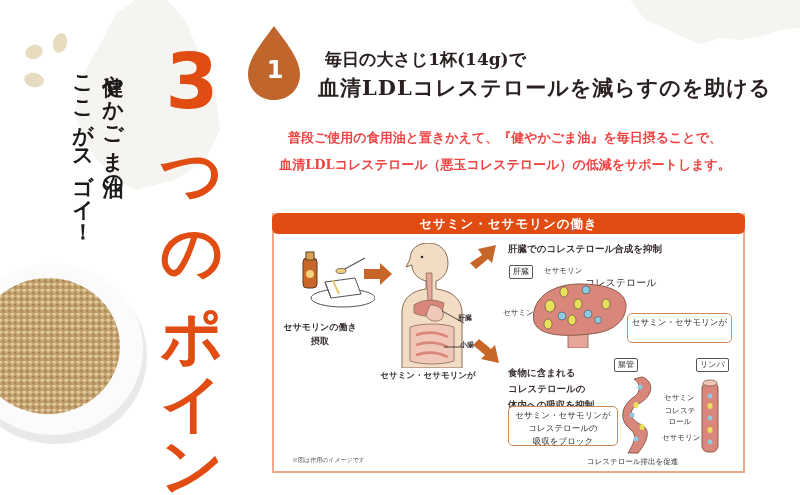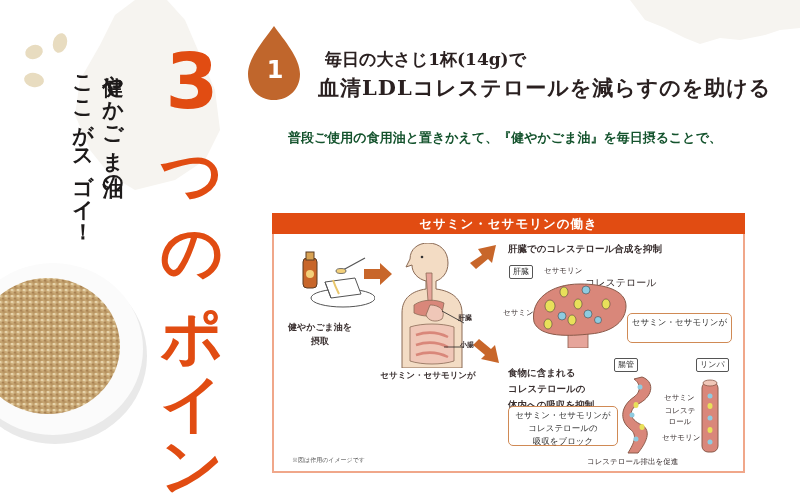--- a/index.html
+++ b/index.html
@@ -32,32 +32,32 @@
   }
   .headline {
     position: absolute; left: 318px; top: 47px;
     font-family: "DejaVu Serif", serif; font-weight: bold; color: #2a2020;
   }
   .headline .l1 { display: block; font-size: 17px; line-height: 24px; margin-left: 7px; }
   .headline .l2 { display: block; font-size: 21px; line-height: 34px; letter-spacing: 1px; }
 
   .body-text {
     position: absolute; left: 270px; top: 124px; width: 470px; text-align: center;
-    font-family: "DejaVu Serif", serif; font-weight: bold; font-size: 13px; line-height: 27px; color: #14532d;
+    font-family: "DejaVu Serif", serif; font-weight: bold; font-size: 13px; line-height: 27px; color: #ef4444;
   }
   .body-text span { display: block; }
 
   .panel {
     position: absolute; left: 272px; top: 213px; width: 473px; height: 260px;
     border: 2px solid #f0a78a; border-top: none; background: #fff;
   }
   .panel-head {
     position: absolute; left: 272px; top: 213px; width: 473px; height: 21px;
     background: #e14c12; color: #fff; text-align: center;
-    font-family: "DejaVu Sans", sans-serif; font-weight: bold; font-size: 12.5px; line-height: 21px; letter-spacing: 1px;
+    font-family: "DejaVu Sans", sans-serif; font-weight: bold; font-size: 12.5px; line-height: 21px; letter-spacing: 1px; border-radius: 6px;
   }
 
   .lbl { position: absolute; font-family: "DejaVu Serif", serif; font-weight: bold; color: #3a3030; white-space: nowrap; }
   .lbl-c { text-align: center; }
   .tag {
     position: absolute; border: 1.5px solid #555; border-radius: 2px; background: #fff;
     font-family: "DejaVu Sans", sans-serif; font-size: 8px; padding: 0 3px; line-height: 12px; color: #333;
   }
   .callout {
     position: absolute; border: 1.5px solid #d08a55; border-radius: 5px; background: #fff;
@@ -115,38 +115,39 @@
 </svg>
 <div class="point-num">1</div>
 
 <div class="headline">
   <span class="l1">毎日の大さじ1杯(14g)で</span>
   <span class="l2">血清LDLコレステロールを減らすのを助ける</span>
 </div>
 
 <div class="body-text">
   <span>普段ご使用の食用油と置きかえて、『健やかごま油』を毎日摂ることで、</span>
+  <span>血清LDLコレステロール（悪玉コレステロール）の低減をサポートします。</span>
 </div>
 
 <div class="panel"></div>
 <div class="panel-head">セサミン・セサモリンの働き</div>
 
 <svg style="position:absolute;left:295px;top:250px" width="80" height="60" viewBox="0 0 80 60">
   <ellipse cx="48" cy="48" rx="32" ry="9" fill="#fff" stroke="#555" stroke-width="1"></ellipse>
   <rect x="8" y="8" width="14" height="30" rx="4" fill="#c8662a" stroke="#5a3a22" stroke-width="1"></rect>
   <rect x="11" y="2" width="8" height="8" fill="#d9a354" stroke="#5a3a22" stroke-width="1"></rect>
   <circle cx="15" cy="24" r="4" fill="#f3d07a"></circle>
   <path d="M30 32 L60 28 L66 44 L36 48 Z" fill="#fff" stroke="#555" stroke-width="1"></path>
   <path d="M30 32 L36 48" stroke="#555" stroke-width="1"></path>
   <path d="M38 30 C40 36 42 40 44 44" stroke="#e9c66a" stroke-width="2" fill="none"></path>
   <path d="M48 20 L70 8" stroke="#555" stroke-width="1.2"></path>
   <ellipse cx="46" cy="21" rx="5" ry="2.5" fill="#f3d07a" stroke="#555" stroke-width="0.8"></ellipse>
 </svg>
 <div class="lbl lbl-c" style="left:280px;top:320px;width:80px;font-size:9px;line-height:14px">
-  <span style="display:block">健やかごま油を</span>
+  <span style="display:block">セサモリンの働き</span>
   <span style="display:block">摂取</span>
 </div>
 
 <svg style="position:absolute;left:364px;top:263px" width="28" height="22" viewBox="0 0 28 22">
   <path d="M0 6 L16 6 L16 0 L28 11 L16 22 L16 16 L0 16 Z" fill="#c8662a"></path>
 </svg>
 
 <svg style="position:absolute;left:392px;top:243px" width="80" height="125" viewBox="0 0 80 125">
   <path d="M10 125 L10 70 C10 55 20 48 34 46 L34 38 C26 36 20 30 20 22 L14 24 L18 16 C18 6 26 0 36 0 C48 0 56 8 56 20 C56 30 50 36 44 38 L44 46 C60 48 70 56 70 70 L70 125 Z" fill="#f3dcc4" stroke="#8a6a55" stroke-width="1"></path>
   <circle cx="30" cy="14" r="1.3" fill="#333"></circle>

